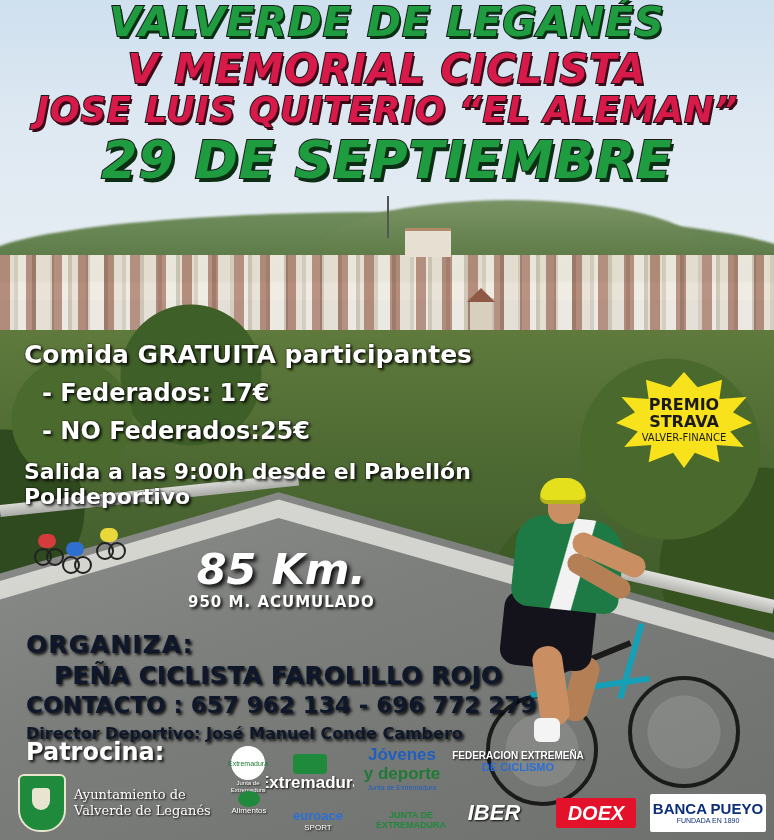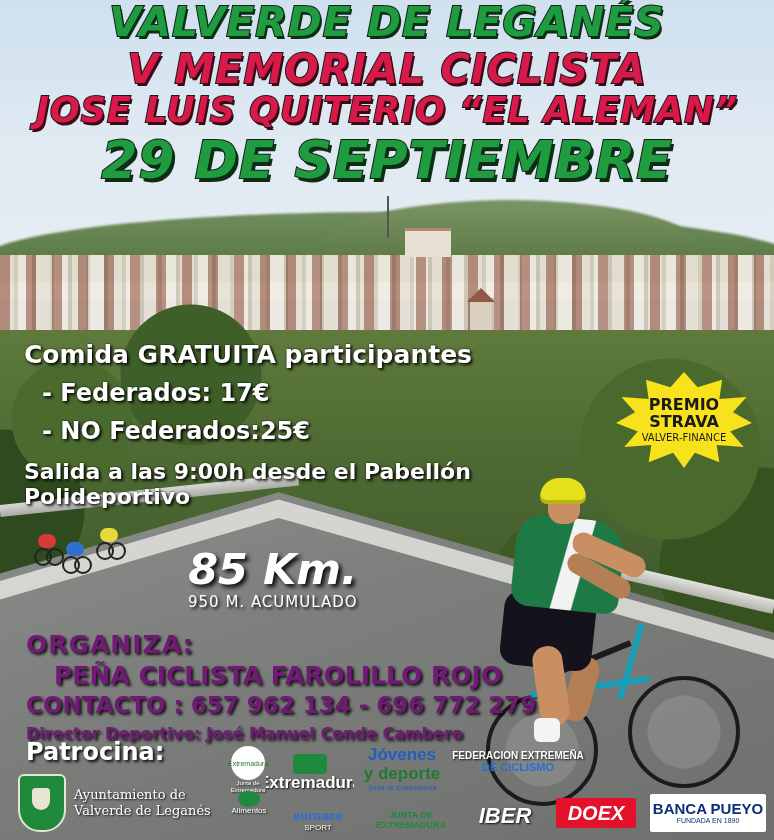--- a/index.html
+++ b/index.html
@@ -335,21 +335,21 @@
   }
   .km-main {
     font-size: 43px;
     font-weight: bold;
     font-style: italic;
     text-shadow: 3px 3px 4px rgba(0,0,0,.9);
     line-height: 1;
   }
   .km-sub {
     font-size: 15px;
-    font-weight: normal;
+    font-weight: bold;
     letter-spacing: 1px;
     text-shadow: 2px 2px 3px rgba(0,0,0,.9);
     margin-top: 2px;
   }
 
   
   .star-badge {
     position: absolute;
     right: 22px; top: 372px;
     width: 136px; height: 96px;
@@ -384,21 +384,21 @@
     font-size: 10px;
     color: #1b1b1b;
     margin-top: 2px;
   }
 
   
   .org-block {
     position: absolute;
     left: 26px; top: 630px;
     width: 520px;
-    color: #701a75;
+    color: #0f172a;
     font-family: "DejaVu Sans", sans-serif;
     text-shadow: 2px 2px 3px rgba(0,0,0,.9);
   }
   .org-title { font-size: 25px; font-weight: bold; letter-spacing: 1px; }
   .org-name  { font-size: 25px; font-weight: bold; margin-top: 2px; margin-left: 28px; }
   .org-contact { font-size: 23px; font-weight: bold; margin-top: 2px; }
   .org-director { font-size: 16px; font-weight: bold; margin-top: 6px; }
 
   .patrocina {
     position: absolute;
@@ -466,21 +466,21 @@
 
   .l-extremadura-a { left: 222px; bottom: 44px; width: 52px; height: 52px; background: transparent; }
   .l-extremadura-a .badge {
     width: 34px; height: 34px; border-radius: 50%;
     background: #fff;
     display: flex; align-items: center; justify-content: center;
   }
   .l-extremadura-b { left: 266px; bottom: 44px; width: 88px; height: 46px; background: transparent; }
   .l-jovenes { left: 354px; bottom: 48px; width: 96px; height: 46px; background: transparent; }
   .l-federacion { left: 448px; bottom: 58px; width: 140px; height: 40px; background: transparent; }
-  .l-iber { left: 459px; bottom: 12px; width: 92px; height: 30px; background: transparent; justify-content: flex-end; }
+  .l-iber { left: 448px; bottom: 12px; width: 92px; height: 30px; background: transparent; }
   .l-doex { left: 556px; bottom: 12px; width: 80px; height: 30px; background: #e3122a; }
   .l-banca { left: 650px; bottom: 8px; width: 116px; height: 38px; background: #fff; }
   .l-alimentos { left: 214px; bottom: 20px; width: 70px; height: 34px; background: transparent; }
   .l-euroace { left: 280px; bottom: 2px; width: 76px; height: 34px; background: transparent; }
   .l-junta { left: 356px; bottom: 4px; width: 110px; height: 30px; background: transparent; }
 
   .white-text { color: #fff; text-shadow: 1px 1px 2px rgba(0,0,0,.9); }
 </style>
 </head>
 <body>

